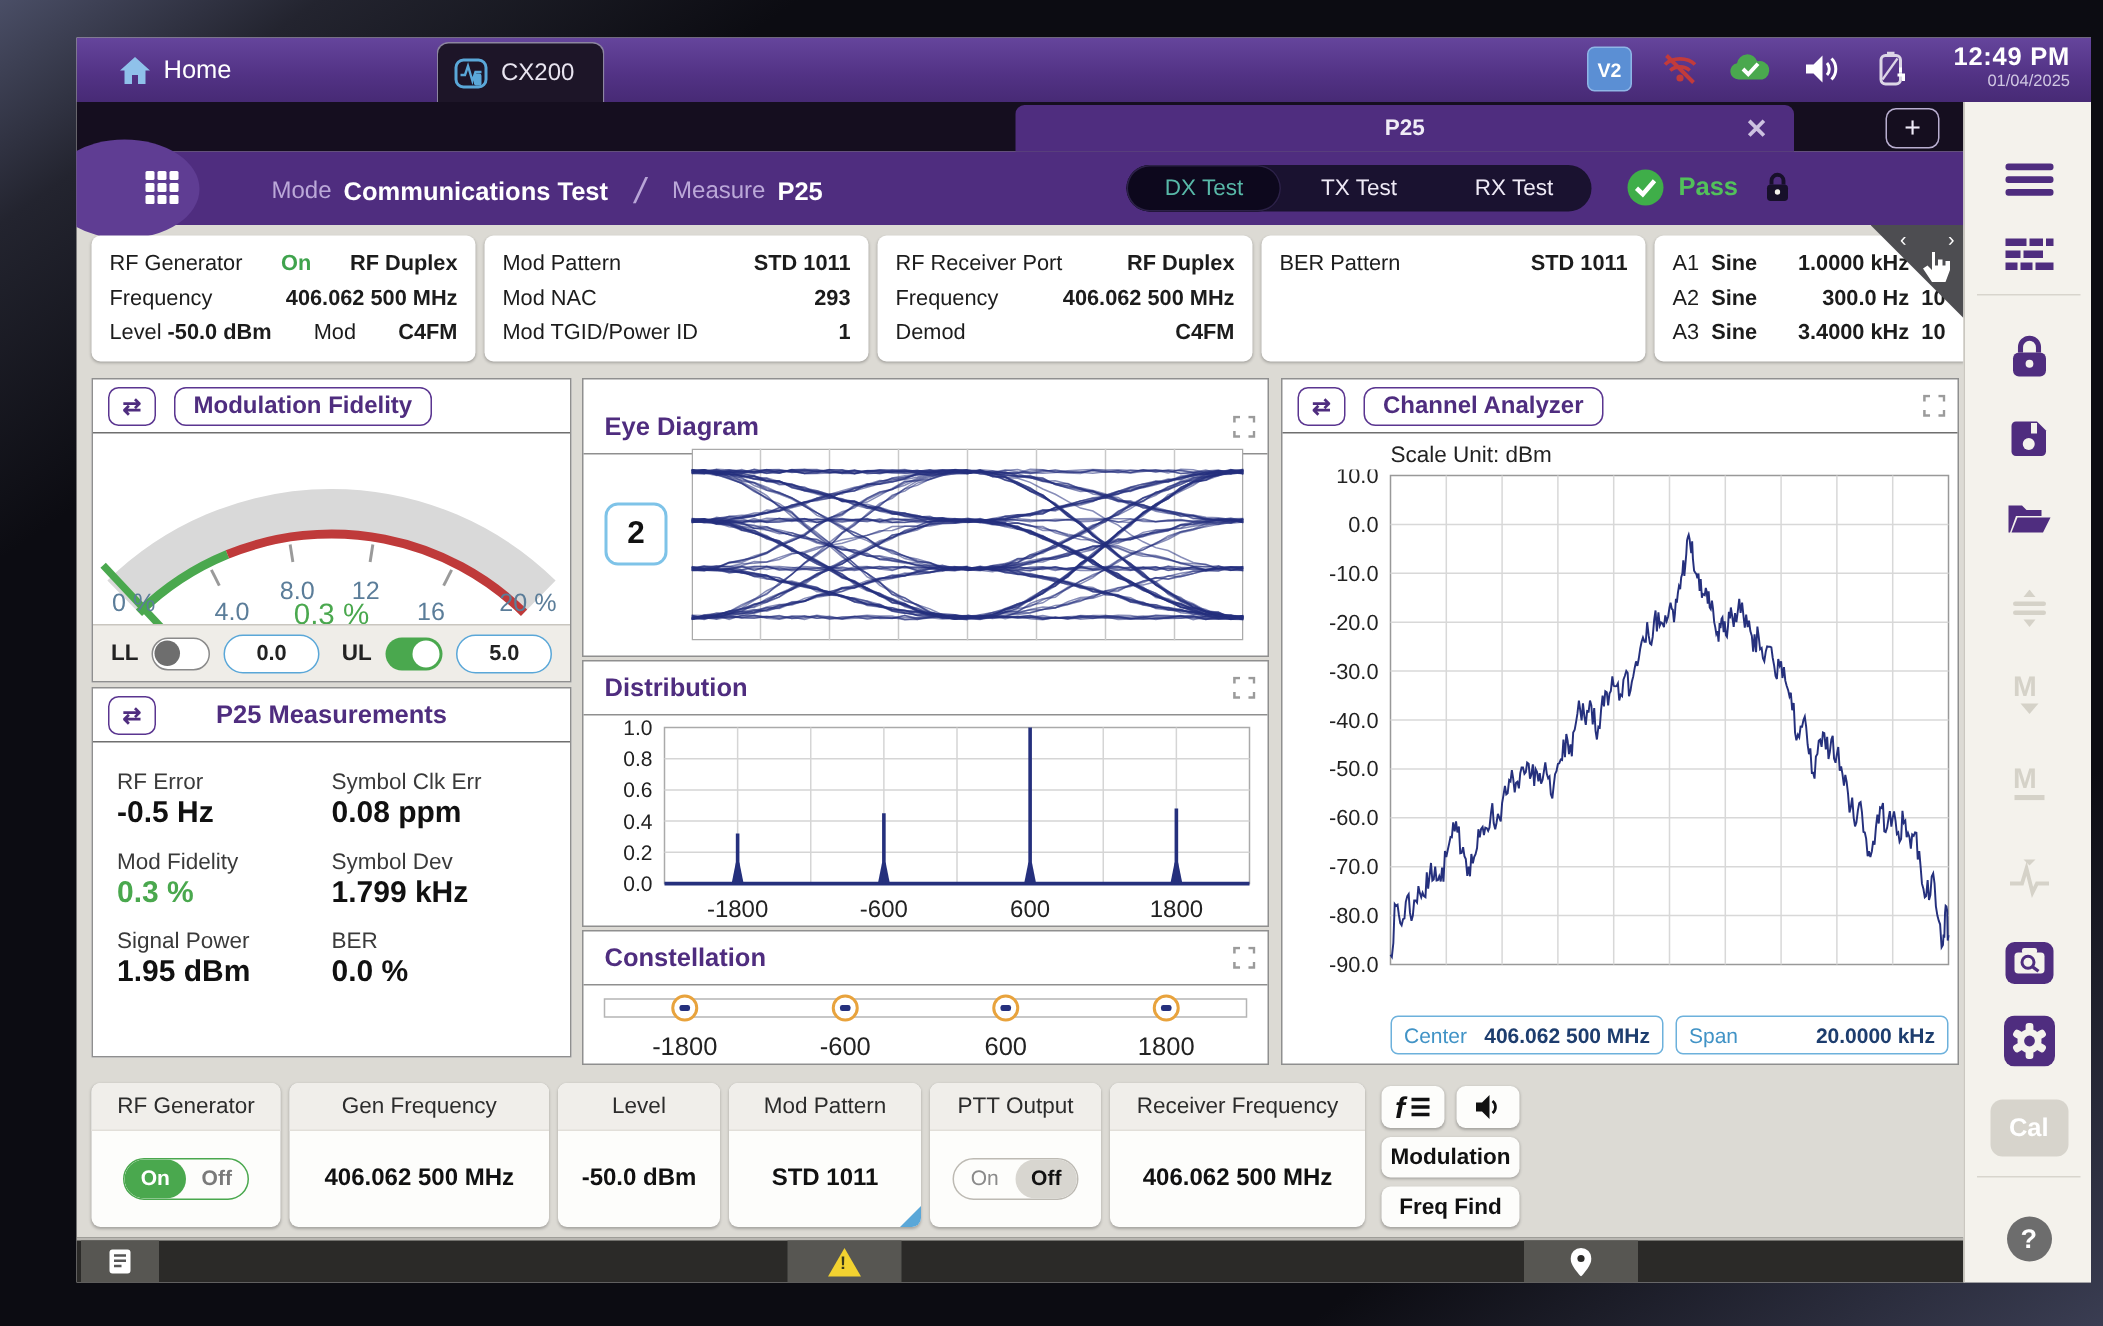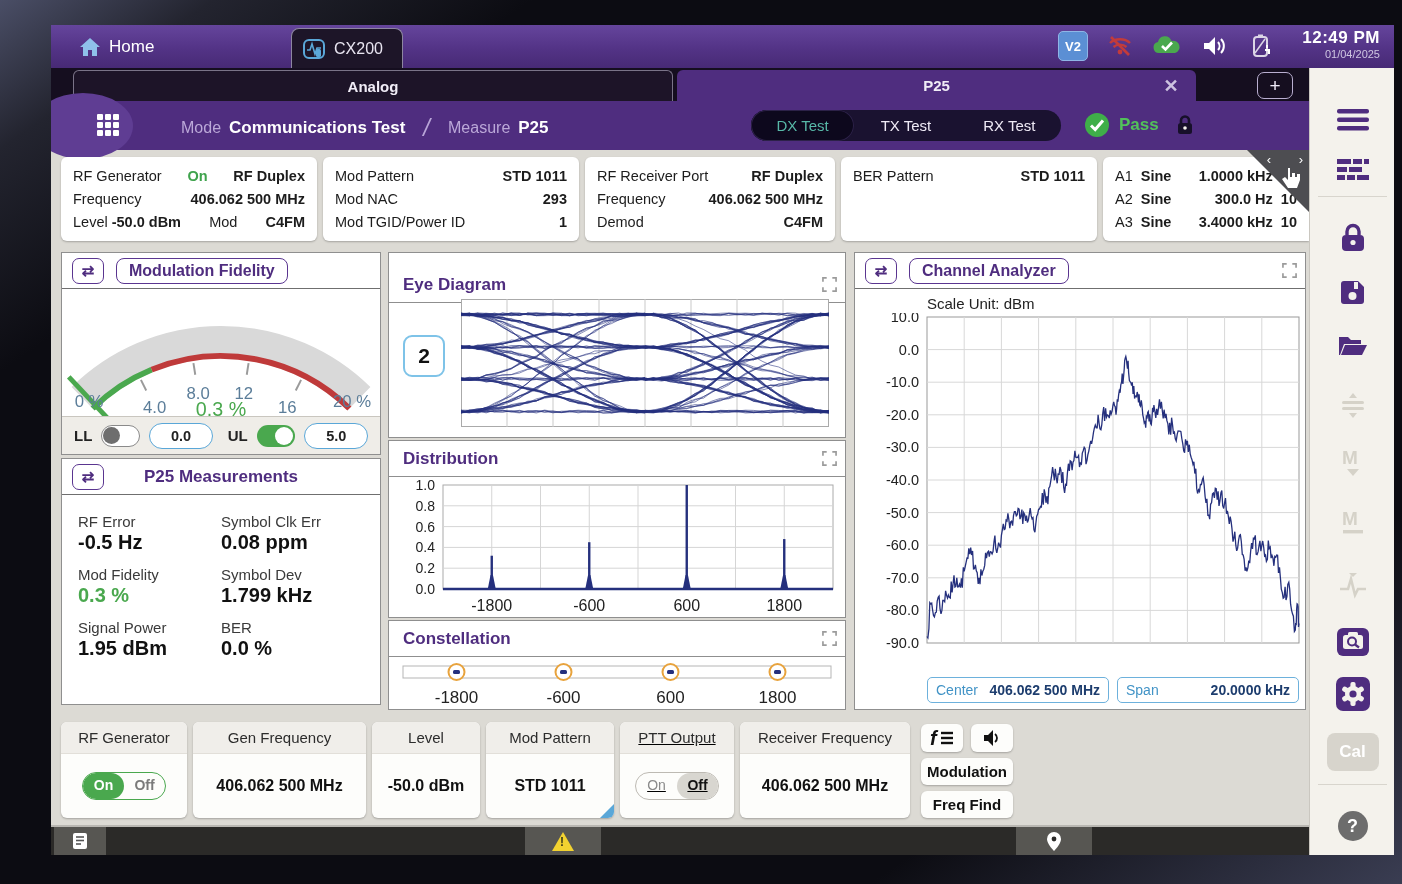--- a/index.html
+++ b/index.html
@@ -169,23 +169,20 @@
           </svg>
       </div>
     </div>
     <div class="clock">
       <div class="t">12:49 PM</div>
       <div class="d">01/04/2025</div>
     </div>
   </div>
 
   <div class="tabrow">
-    <div class="tab analog">
-        <span>Analog</span>
-      </div>
     <div class="tab p25">
       <span>P25</span>
       <span class="tab-close">✕</span>
     </div>
     <div class="add-tab">+</div>
   </div>
 
   <div class="modebar">
     <div class="grid-circle"></div>
     <div class="grid-ico">
@@ -711,21 +708,21 @@
     </div>
     <div class="ctl" style="left:321px;width:108px;">
       <div class="hd">Level</div>
       <div class="bd">-50.0 dBm</div>
     </div>
     <div class="ctl" style="left:435px;width:128px;">
       <div class="hd">Mod Pattern</div>
       <div class="bd">STD 1011</div>
       <div class="corner-tri"></div>
     </div>
-    <div class="ctl" style="left:569px;width:114px;text-decoration:underline;">
+    <div class="ctl" style="left:569px;width:114px;">
       <div class="hd">PTT Output</div>
       <div class="bd">
         <div class="onoff off-sel">
           <div class="a">On</div>
           <div class="b">Off</div>
         </div>
       </div>
     </div>
     <div class="ctl" style="left:689px;width:170px;">
       <div class="hd">Receiver Frequency</div>

